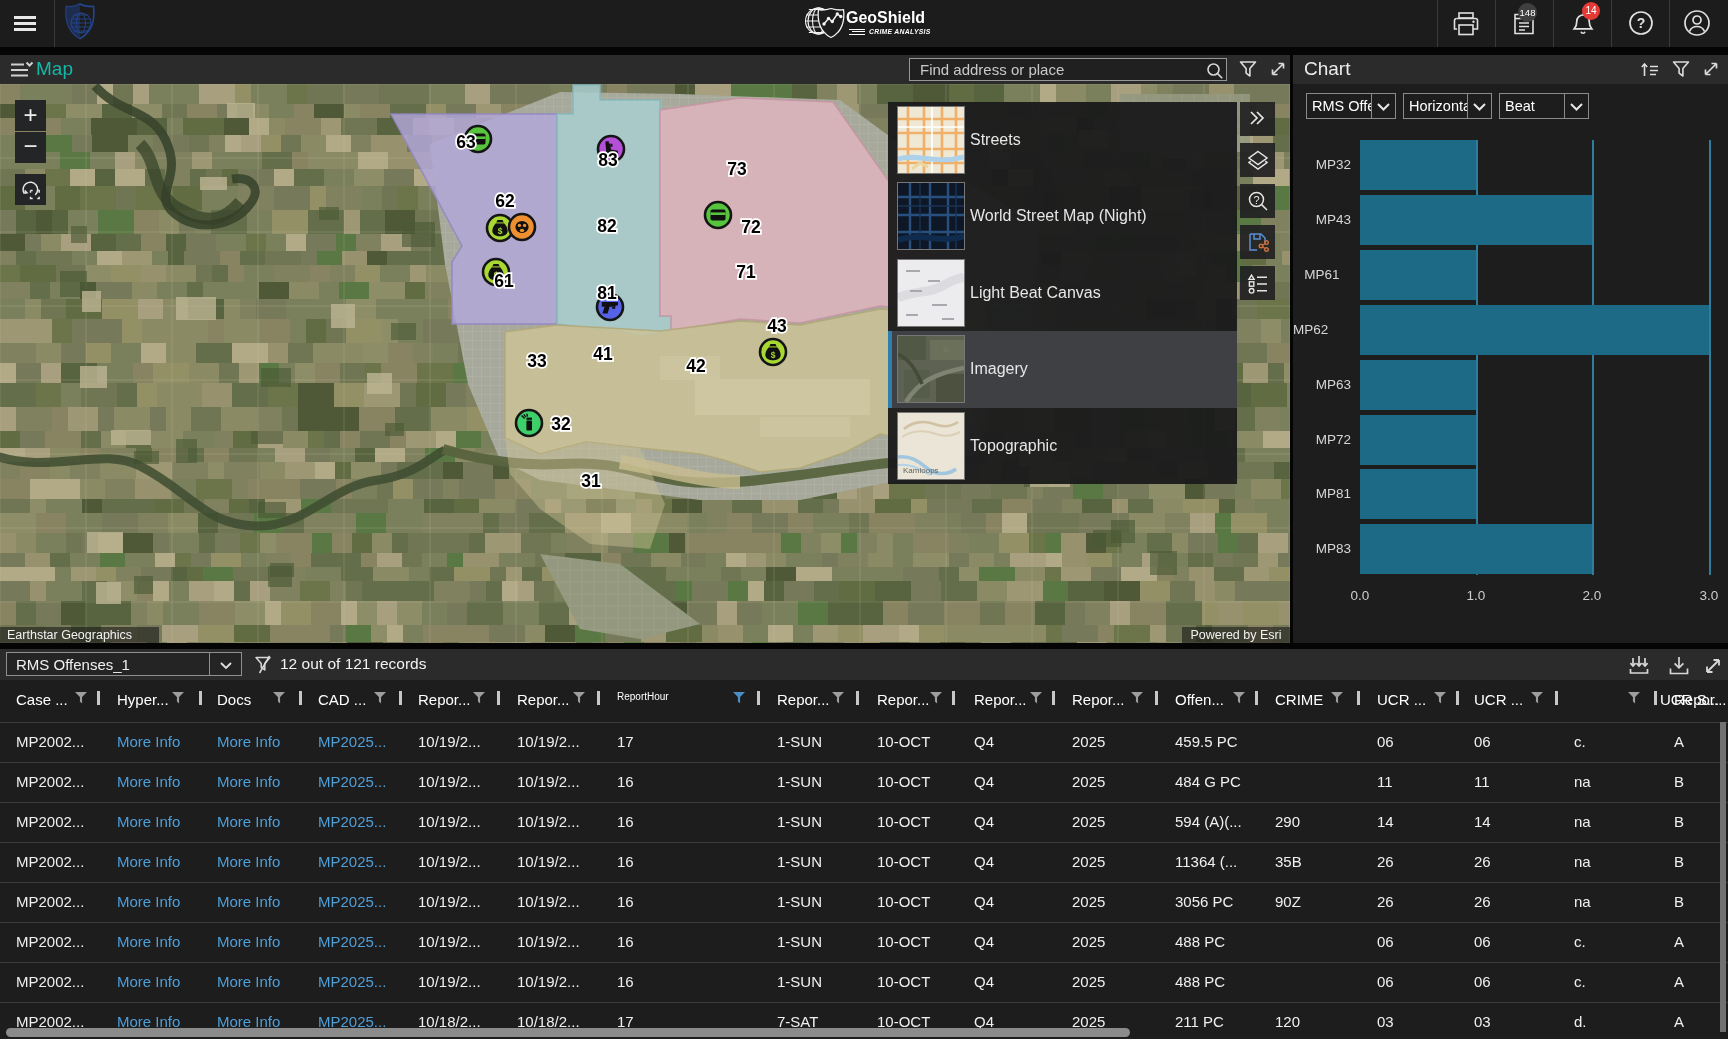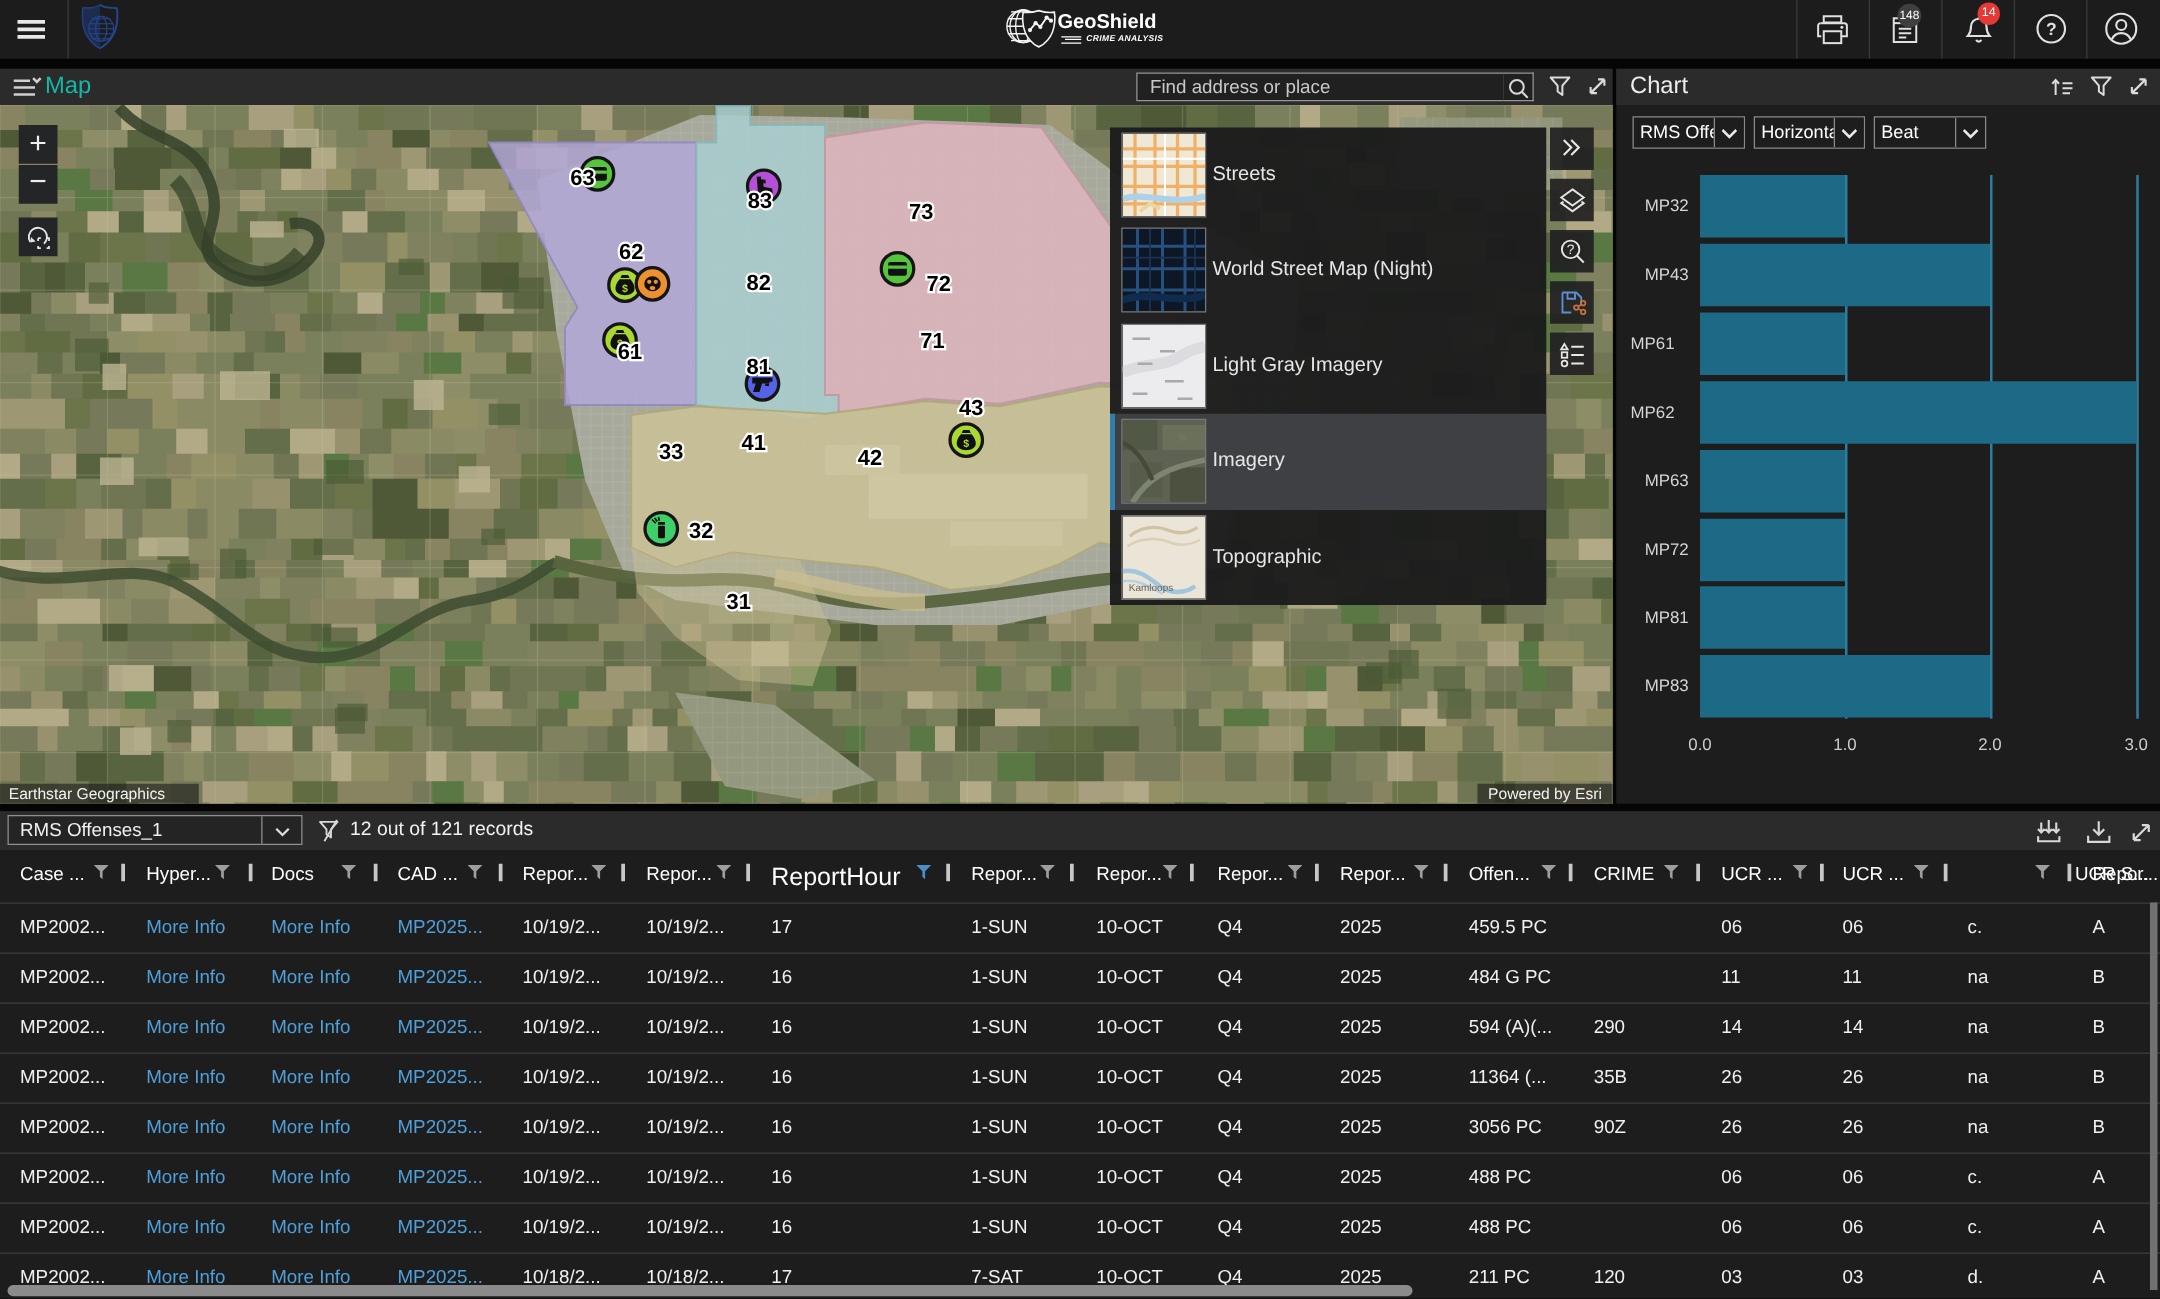--- a/index.html
+++ b/index.html
@@ -1872,21 +1872,21 @@
         <div style="position:absolute;left:10px;top:5px;width:66px;height:66px;outline:1px solid #777"><svg width="66" height="66" viewBox="0 0 66 66" style="">
             <rect width="66" height="66" fill="#ececee"></rect>
             <path d="M0 38c16-8 34-4 48-14 8-5 12-5 18-7" stroke="#dcdce0" stroke-width="9" fill="none"></path>
             <rect x="8" y="10" width="14" height="2" fill="#a8a8ae"></rect>
             <rect x="30" y="20" width="12" height="2" fill="#a8a8ae"></rect>
             <rect x="12" y="30" width="12" height="2" fill="#a8a8ae"></rect>
             <rect x="34" y="44" width="15" height="2" fill="#a8a8ae"></rect>
             <rect x="8" y="54" width="12" height="2" fill="#a8a8ae"></rect>
             <rect x="44" y="58" width="12" height="2" fill="#a8a8ae"></rect>
           </svg></div>
-        <div style="position:absolute;left:82px;top:29px;color:#e6e6e6;font-size:16px">Light Gray Imagery</div>
+        <div style="position:absolute;left:82px;top:29px;color:#e6e6e6;font-size:16px">Light Beat Canvas</div>
       </div>
       <div style="position:absolute;left:0;top:229.20000000000002px;width:349px;height:76.4px;background:#3e4043;">
         <div style="position:absolute;left:0;top:0;width:3.5px;height:100%;background:#2e7fae"></div>
         <div style="position:absolute;left:10px;top:5px;width:66px;height:66px;outline:1px solid #777"><svg width="66" height="66" viewBox="0 0 66 66" style="">
             <rect width="66" height="66" fill="#5d6252"></rect>
             <rect x="0" y="0" width="28" height="24" fill="#525846"></rect>
             <rect x="32" y="4" width="34" height="20" fill="#6a7059"></rect>
             <rect x="6" y="34" width="26" height="28" fill="#575d4b"></rect>
             <rect x="38" y="38" width="28" height="28" fill="#4c523f"></rect>
             <path d="M8 66C20 46 36 38 66 32" stroke="#7e8471" stroke-width="4.5" fill="none"></path>
@@ -1961,21 +1961,21 @@
     <div style="position:absolute;left:183px;top:85px;width:1.5px;height:435px;background:#2e7d9c"></div>
     <div style="position:absolute;left:299px;top:85px;width:1.5px;height:435px;background:#2e7d9c"></div>
     <div style="position:absolute;left:416px;top:85px;width:1.5px;height:435px;background:#2e7d9c"></div>
     <div style="position:absolute;left:67px;top:85.0px;width:116px;height:50px;background:#1d6a87"></div>
     <div style="position:absolute;left:0;top:102.0px;width:58px;text-align:right;color:#d6d6d6;font-size:13.5px">MP32</div>
     <div style="position:absolute;left:67px;top:139.9px;width:232px;height:50px;background:#1d6a87"></div>
     <div style="position:absolute;left:0;top:156.9px;width:58px;text-align:right;color:#d6d6d6;font-size:13.5px">MP43</div>
     <div style="position:absolute;left:67px;top:194.8px;width:116px;height:50px;background:#1d6a87"></div>
     <div style="position:absolute;left:0;top:211.8px;width:58px;text-align:center;color:#d6d6d6;font-size:13.5px">MP61</div>
     <div style="position:absolute;left:67px;top:249.7px;width:349px;height:50px;background:#1d6a87"></div>
-    <div style="position:absolute;left:0;top:266.7px;width:58px;text-align:center;color:#d6d6d6;font-size:13.5px">MP62</div>
+    <div style="position:absolute;left:0;top:266.7px;width:58px;text-align:left;color:#d6d6d6;font-size:13.5px">MP62</div>
     <div style="position:absolute;left:67px;top:304.6px;width:116px;height:50px;background:#1d6a87"></div>
     <div style="position:absolute;left:0;top:321.6px;width:58px;text-align:right;color:#d6d6d6;font-size:13.5px">MP63</div>
     <div style="position:absolute;left:67px;top:359.5px;width:116px;height:50px;background:#1d6a87"></div>
     <div style="position:absolute;left:0;top:376.5px;width:58px;text-align:right;color:#d6d6d6;font-size:13.5px">MP72</div>
     <div style="position:absolute;left:67px;top:414.4px;width:116px;height:50px;background:#1d6a87"></div>
     <div style="position:absolute;left:0;top:431.4px;width:58px;text-align:right;color:#d6d6d6;font-size:13.5px">MP81</div>
     <div style="position:absolute;left:67px;top:469.3px;width:232px;height:50px;background:#1d6a87"></div>
     <div style="position:absolute;left:0;top:486.3px;width:58px;text-align:right;color:#d6d6d6;font-size:13.5px">MP83</div>
     <div style="position:absolute;left:47px;top:533px;width:40px;text-align:center;color:#cdcdcd;font-size:13.5px">0.0</div>
     <div style="position:absolute;left:163px;top:533px;width:40px;text-align:center;color:#cdcdcd;font-size:13.5px">1.0</div>
@@ -2016,21 +2016,21 @@
 <div style="position:absolute;left:299px;top:691px;width:2.5px;height:14px;background:#c7c7c7"></div>
 <div style="position:absolute;left:318px;top:691px;color:#fff;font-size:15px">CAD ...</div>
 <div style="position:absolute;left:374px;top:692px;width:12px;height:12px;background:#9e9e9e;clip-path:polygon(0 0,100% 0,59% 42%,59% 95%,41% 80%,41% 42%);"></div>
 <div style="position:absolute;left:399px;top:691px;width:2.5px;height:14px;background:#c7c7c7"></div>
 <div style="position:absolute;left:418px;top:691px;color:#fff;font-size:15px">Repor...</div>
 <div style="position:absolute;left:473px;top:692px;width:12px;height:12px;background:#9e9e9e;clip-path:polygon(0 0,100% 0,59% 42%,59% 95%,41% 80%,41% 42%);"></div>
 <div style="position:absolute;left:497px;top:691px;width:2.5px;height:14px;background:#c7c7c7"></div>
 <div style="position:absolute;left:517px;top:691px;color:#fff;font-size:15px">Repor...</div>
 <div style="position:absolute;left:573px;top:692px;width:12px;height:12px;background:#9e9e9e;clip-path:polygon(0 0,100% 0,59% 42%,59% 95%,41% 80%,41% 42%);"></div>
 <div style="position:absolute;left:597px;top:691px;width:2.5px;height:14px;background:#c7c7c7"></div>
-<div style="position:absolute;left:617px;top:691px;color:#fff;font-size:20px">ReportHour</div>
+<div style="position:absolute;left:617px;top:691px;color:#fff;font-size:10px">ReportHour</div>
 <div style="position:absolute;left:733px;top:692px;width:12px;height:12px;background:#4a90c8;clip-path:polygon(0 0,100% 0,59% 42%,59% 95%,41% 80%,41% 42%);"></div>
 <div style="position:absolute;left:757px;top:691px;width:2.5px;height:14px;background:#c7c7c7"></div>
 <div style="position:absolute;left:777px;top:691px;color:#fff;font-size:15px">Repor...</div>
 <div style="position:absolute;left:832px;top:692px;width:12px;height:12px;background:#9e9e9e;clip-path:polygon(0 0,100% 0,59% 42%,59% 95%,41% 80%,41% 42%);"></div>
 <div style="position:absolute;left:856px;top:691px;width:2.5px;height:14px;background:#c7c7c7"></div>
 <div style="position:absolute;left:877px;top:691px;color:#fff;font-size:15px">Repor...</div>
 <div style="position:absolute;left:930px;top:692px;width:12px;height:12px;background:#9e9e9e;clip-path:polygon(0 0,100% 0,59% 42%,59% 95%,41% 80%,41% 42%);"></div>
 <div style="position:absolute;left:952px;top:691px;width:2.5px;height:14px;background:#c7c7c7"></div>
 <div style="position:absolute;left:974px;top:691px;color:#fff;font-size:15px">Repor...</div>
 <div style="position:absolute;left:1030px;top:692px;width:12px;height:12px;background:#9e9e9e;clip-path:polygon(0 0,100% 0,59% 42%,59% 95%,41% 80%,41% 42%);"></div>

